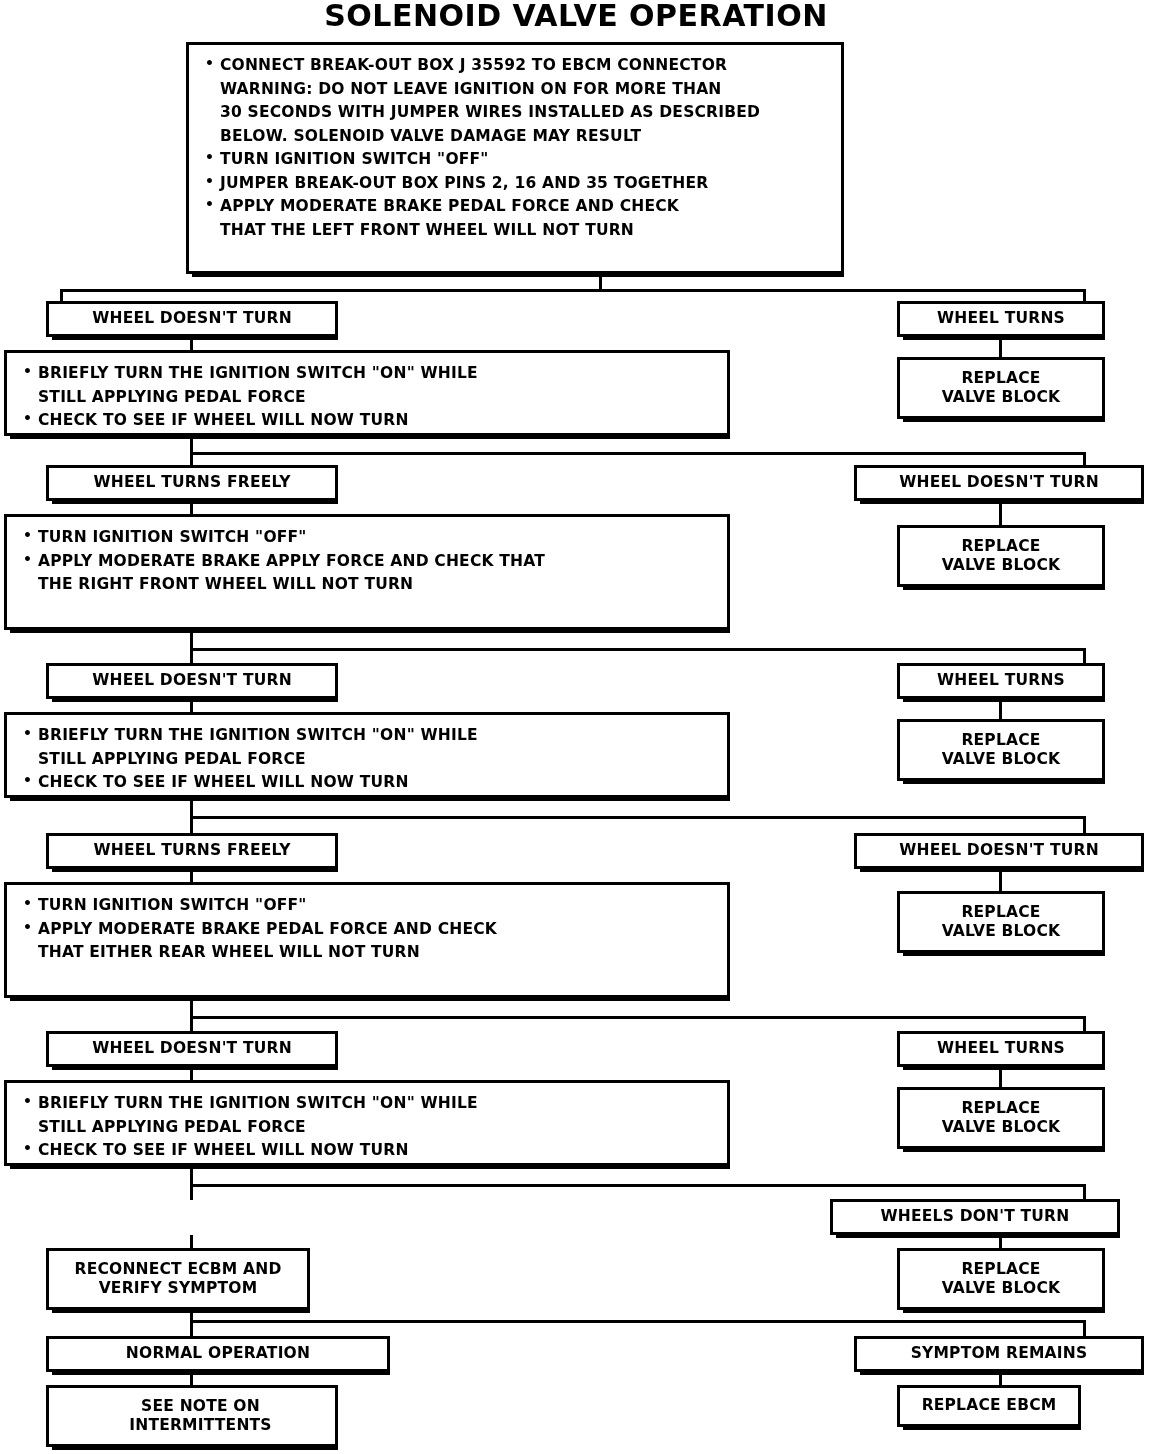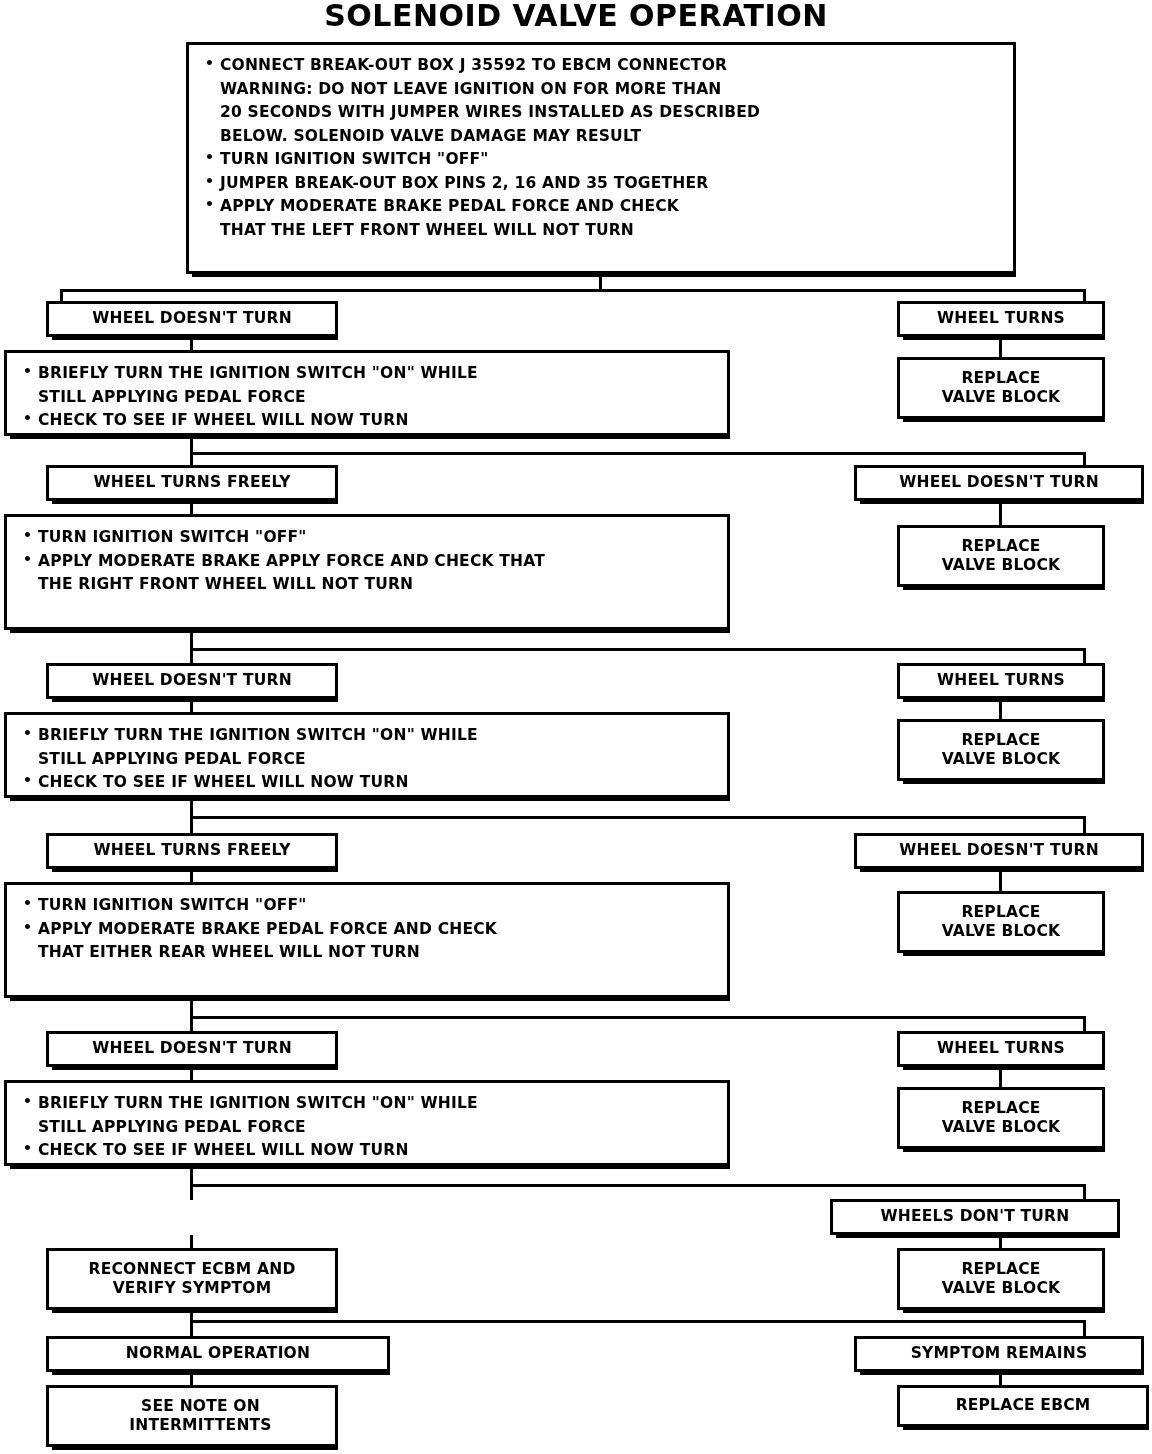--- a/index.html
+++ b/index.html
@@ -90,25 +90,25 @@
   .vline { width: 3px; }
   .hline { height: 3px; }
 </style>
 </head>
 <body>
 
 <div id="page">
 
   <div class="title">SOLENOID VALVE OPERATION</div>
 
-  <div class="box list" style="left:186px; top:42px; width:830px; height:232px;">
+  <div class="box list" style="left:186px; top:42px; width:658px; height:232px;">
     <ul class="items">
       <li>CONNECT BREAK-OUT BOX J 35592 TO EBCM CONNECTOR</li>
       <li class="nobullet">WARNING:  DO NOT LEAVE IGNITION ON FOR MORE THAN
-20 SECONDS WITH JUMPER WIRES INSTALLED AS DESCRIBED
+30 SECONDS WITH JUMPER WIRES INSTALLED AS DESCRIBED
 BELOW. SOLENOID VALVE DAMAGE MAY RESULT</li>
       <li>TURN IGNITION SWITCH "OFF"</li>
       <li>JUMPER BREAK-OUT BOX PINS 2, 16 AND 35 TOGETHER</li>
       <li>APPLY MODERATE BRAKE PEDAL FORCE AND CHECK
 THAT THE LEFT FRONT WHEEL WILL NOT TURN</li>
     </ul>
   </div>
 
   <div class="line vline" style="left:599px; top:274px; height:18px;"></div>
   <div class="line hline" style="left:60px; top:289px; width:1026px;"></div>
@@ -223,33 +223,33 @@
   <div class="line vline" style="left:190px; top:1166px; height:18px;"></div>
   <div class="line hline" style="left:190px; top:1184px; width:894px;"></div>
   <div class="line vline" style="left:190px; top:1184px; height:16px;"></div>
   <div class="line vline" style="left:1083px; top:1184px; height:16px;"></div>
 
   <div class="box label" style="left:830px; top:1199px; width:290px; height:36px;">WHEELS DON'T TURN</div>
 
   <div class="line vline" style="left:190px; top:1235px; height:14px;"></div>
   <div class="line vline" style="left:999px; top:1235px; height:14px;"></div>
 
-  <div class="box label" style="left:46px; top:1248px; width:292px; height:62px; white-space:pre-line;">RECONNECT ECBM AND
+  <div class="box label" style="left:46px; top:1248px; width:264px; height:62px; white-space:pre-line;">RECONNECT ECBM AND
 VERIFY SYMPTOM</div>
   <div class="box label" style="left:897px; top:1248px; width:208px; height:62px; white-space:pre-line;">REPLACE
 VALVE BLOCK</div>
 
   <div class="line vline" style="left:190px; top:1310px; height:12px;"></div>
   <div class="line hline" style="left:190px; top:1320px; width:894px;"></div>
   <div class="line vline" style="left:190px; top:1320px; height:17px;"></div>
   <div class="line vline" style="left:1083px; top:1320px; height:17px;"></div>
 
   <div class="box label" style="left:46px; top:1336px; width:344px; height:36px;">NORMAL OPERATION</div>
   <div class="box label" style="left:854px; top:1336px; width:290px; height:36px;">SYMPTOM REMAINS</div>
 
   <div class="line vline" style="left:190px; top:1372px; height:14px;"></div>
   <div class="line vline" style="left:999px; top:1372px; height:14px;"></div>
 
   <div class="box label" style="left:46px; top:1385px; width:292px; height:62px; white-space:pre-line;padding-left:17px;">SEE NOTE ON
 INTERMITTENTS</div>
-  <div class="box label" style="left:897px; top:1385px; width:252px; height:42px;">REPLACE EBCM</div>
+  <div class="box label" style="left:897px; top:1385px; width:184px; height:42px;">REPLACE EBCM</div>
 
 </div>
 
 </body></html>

